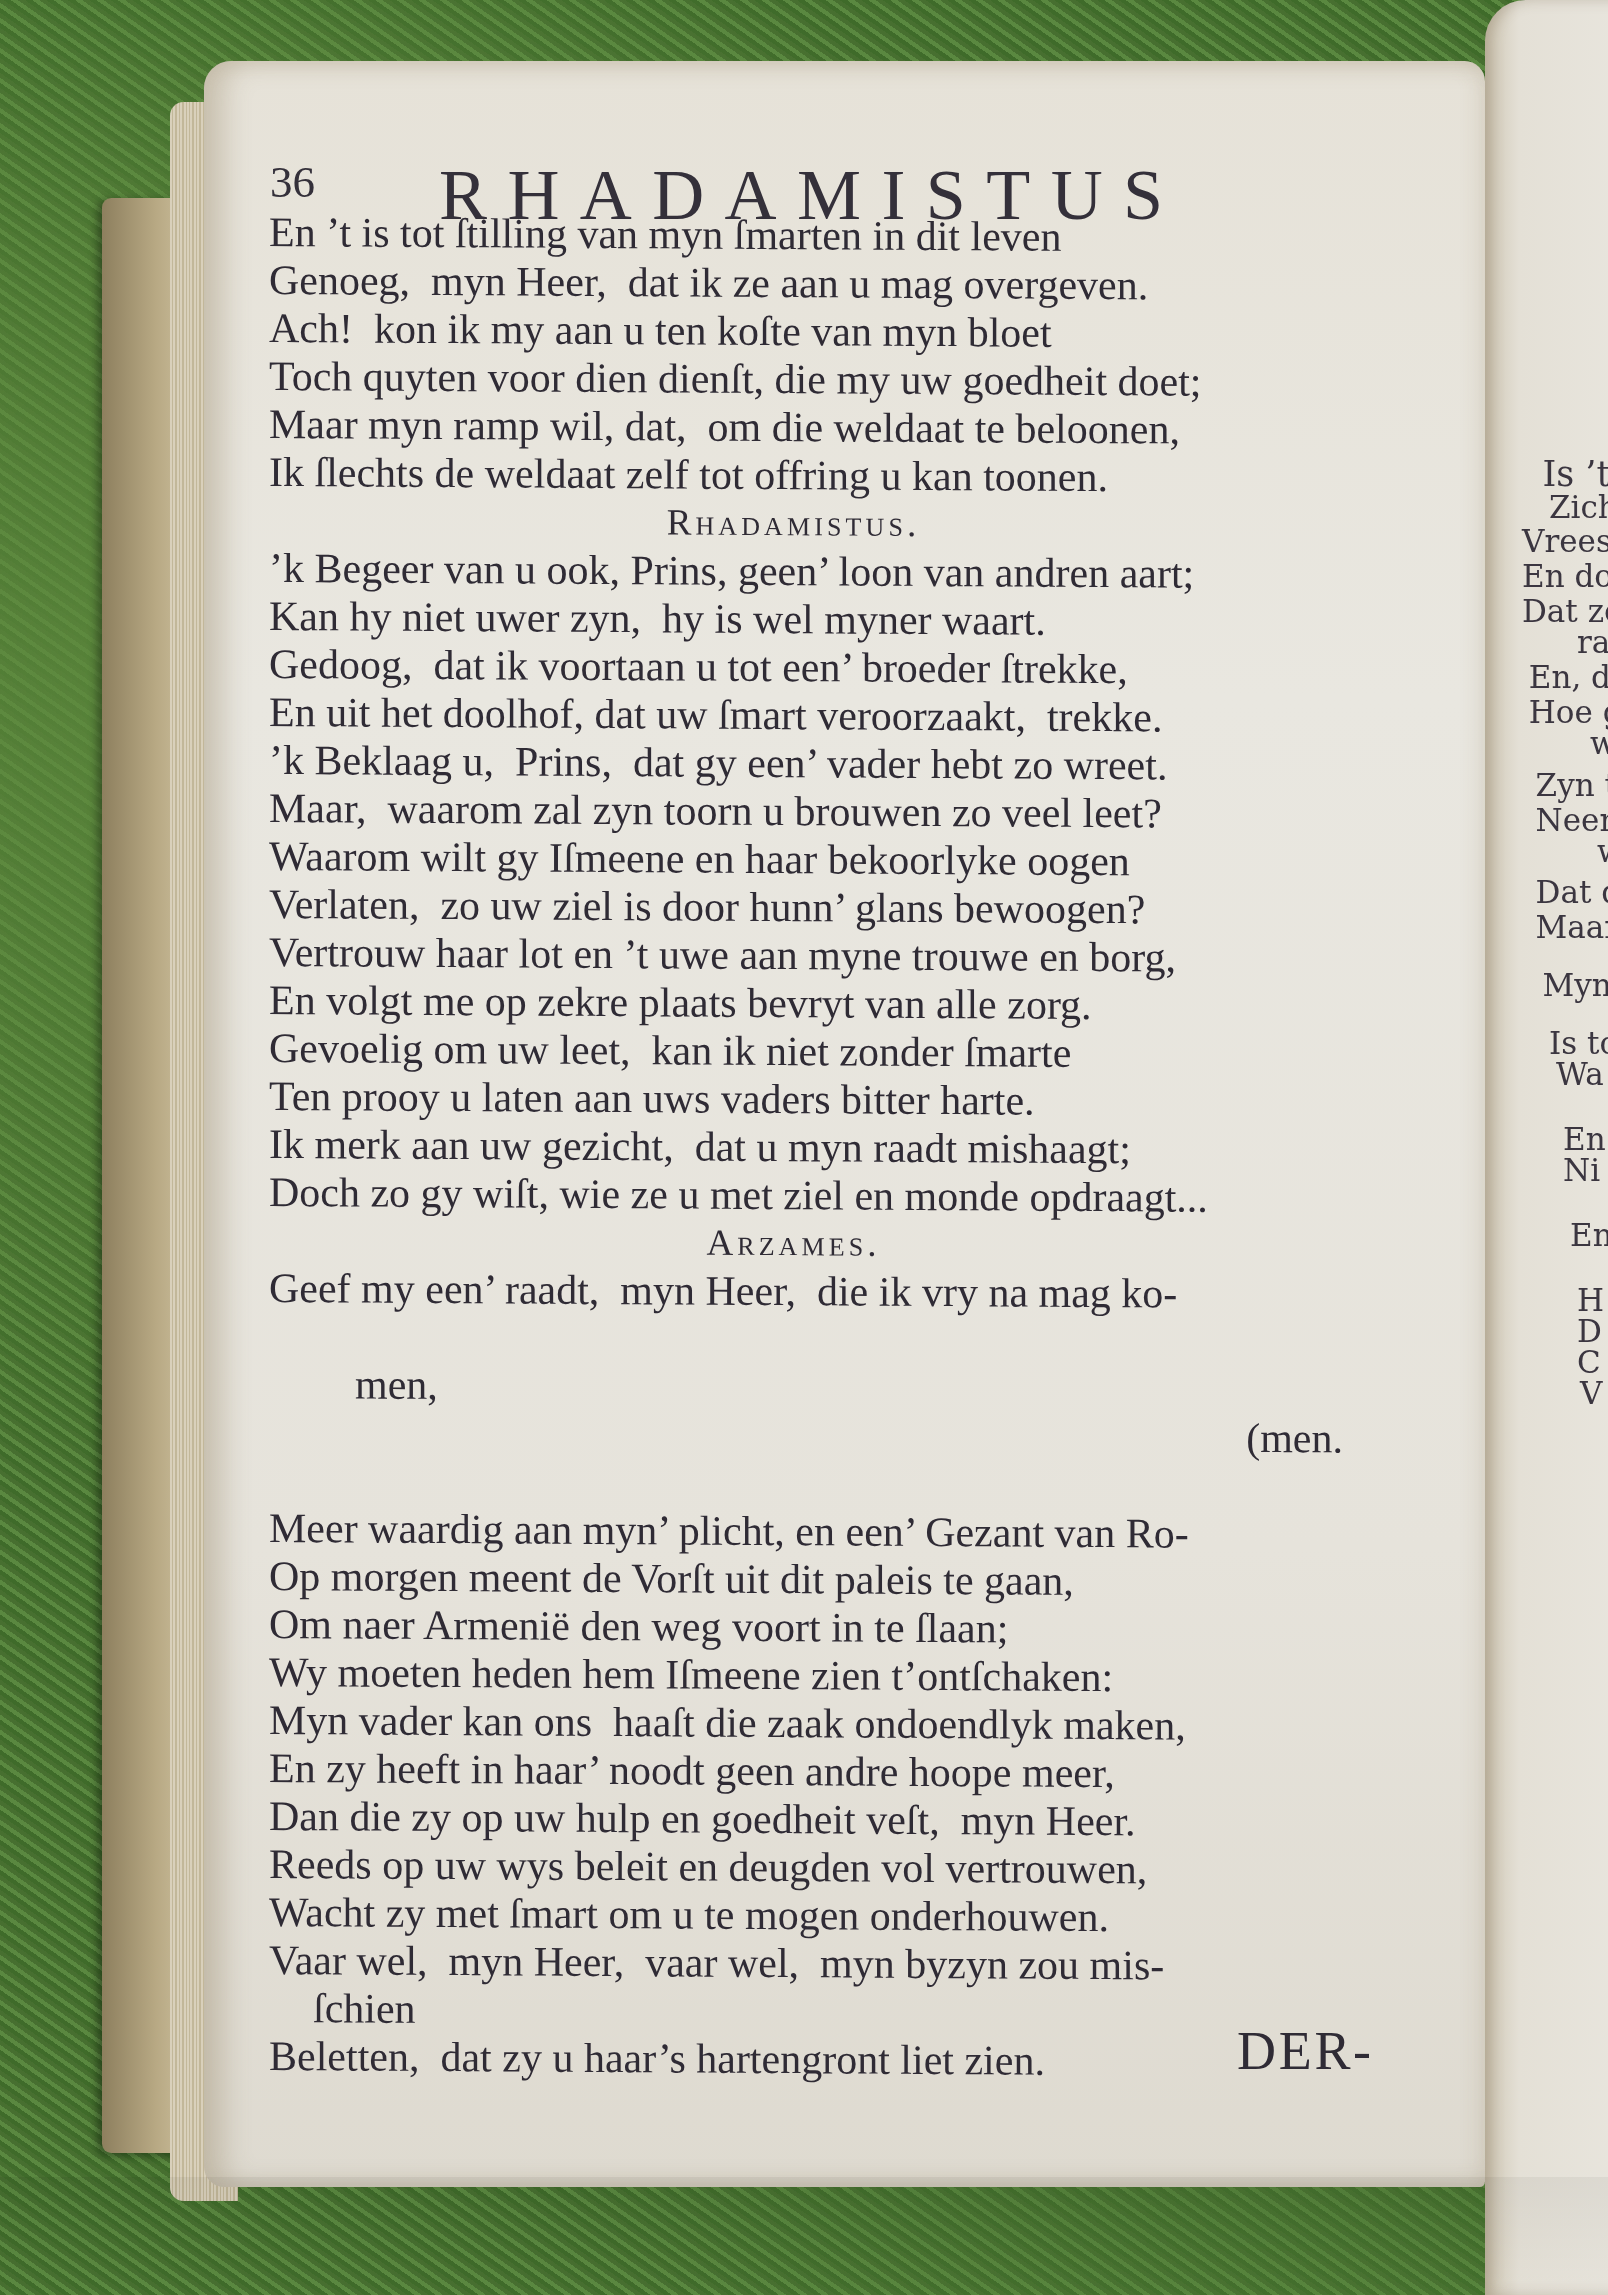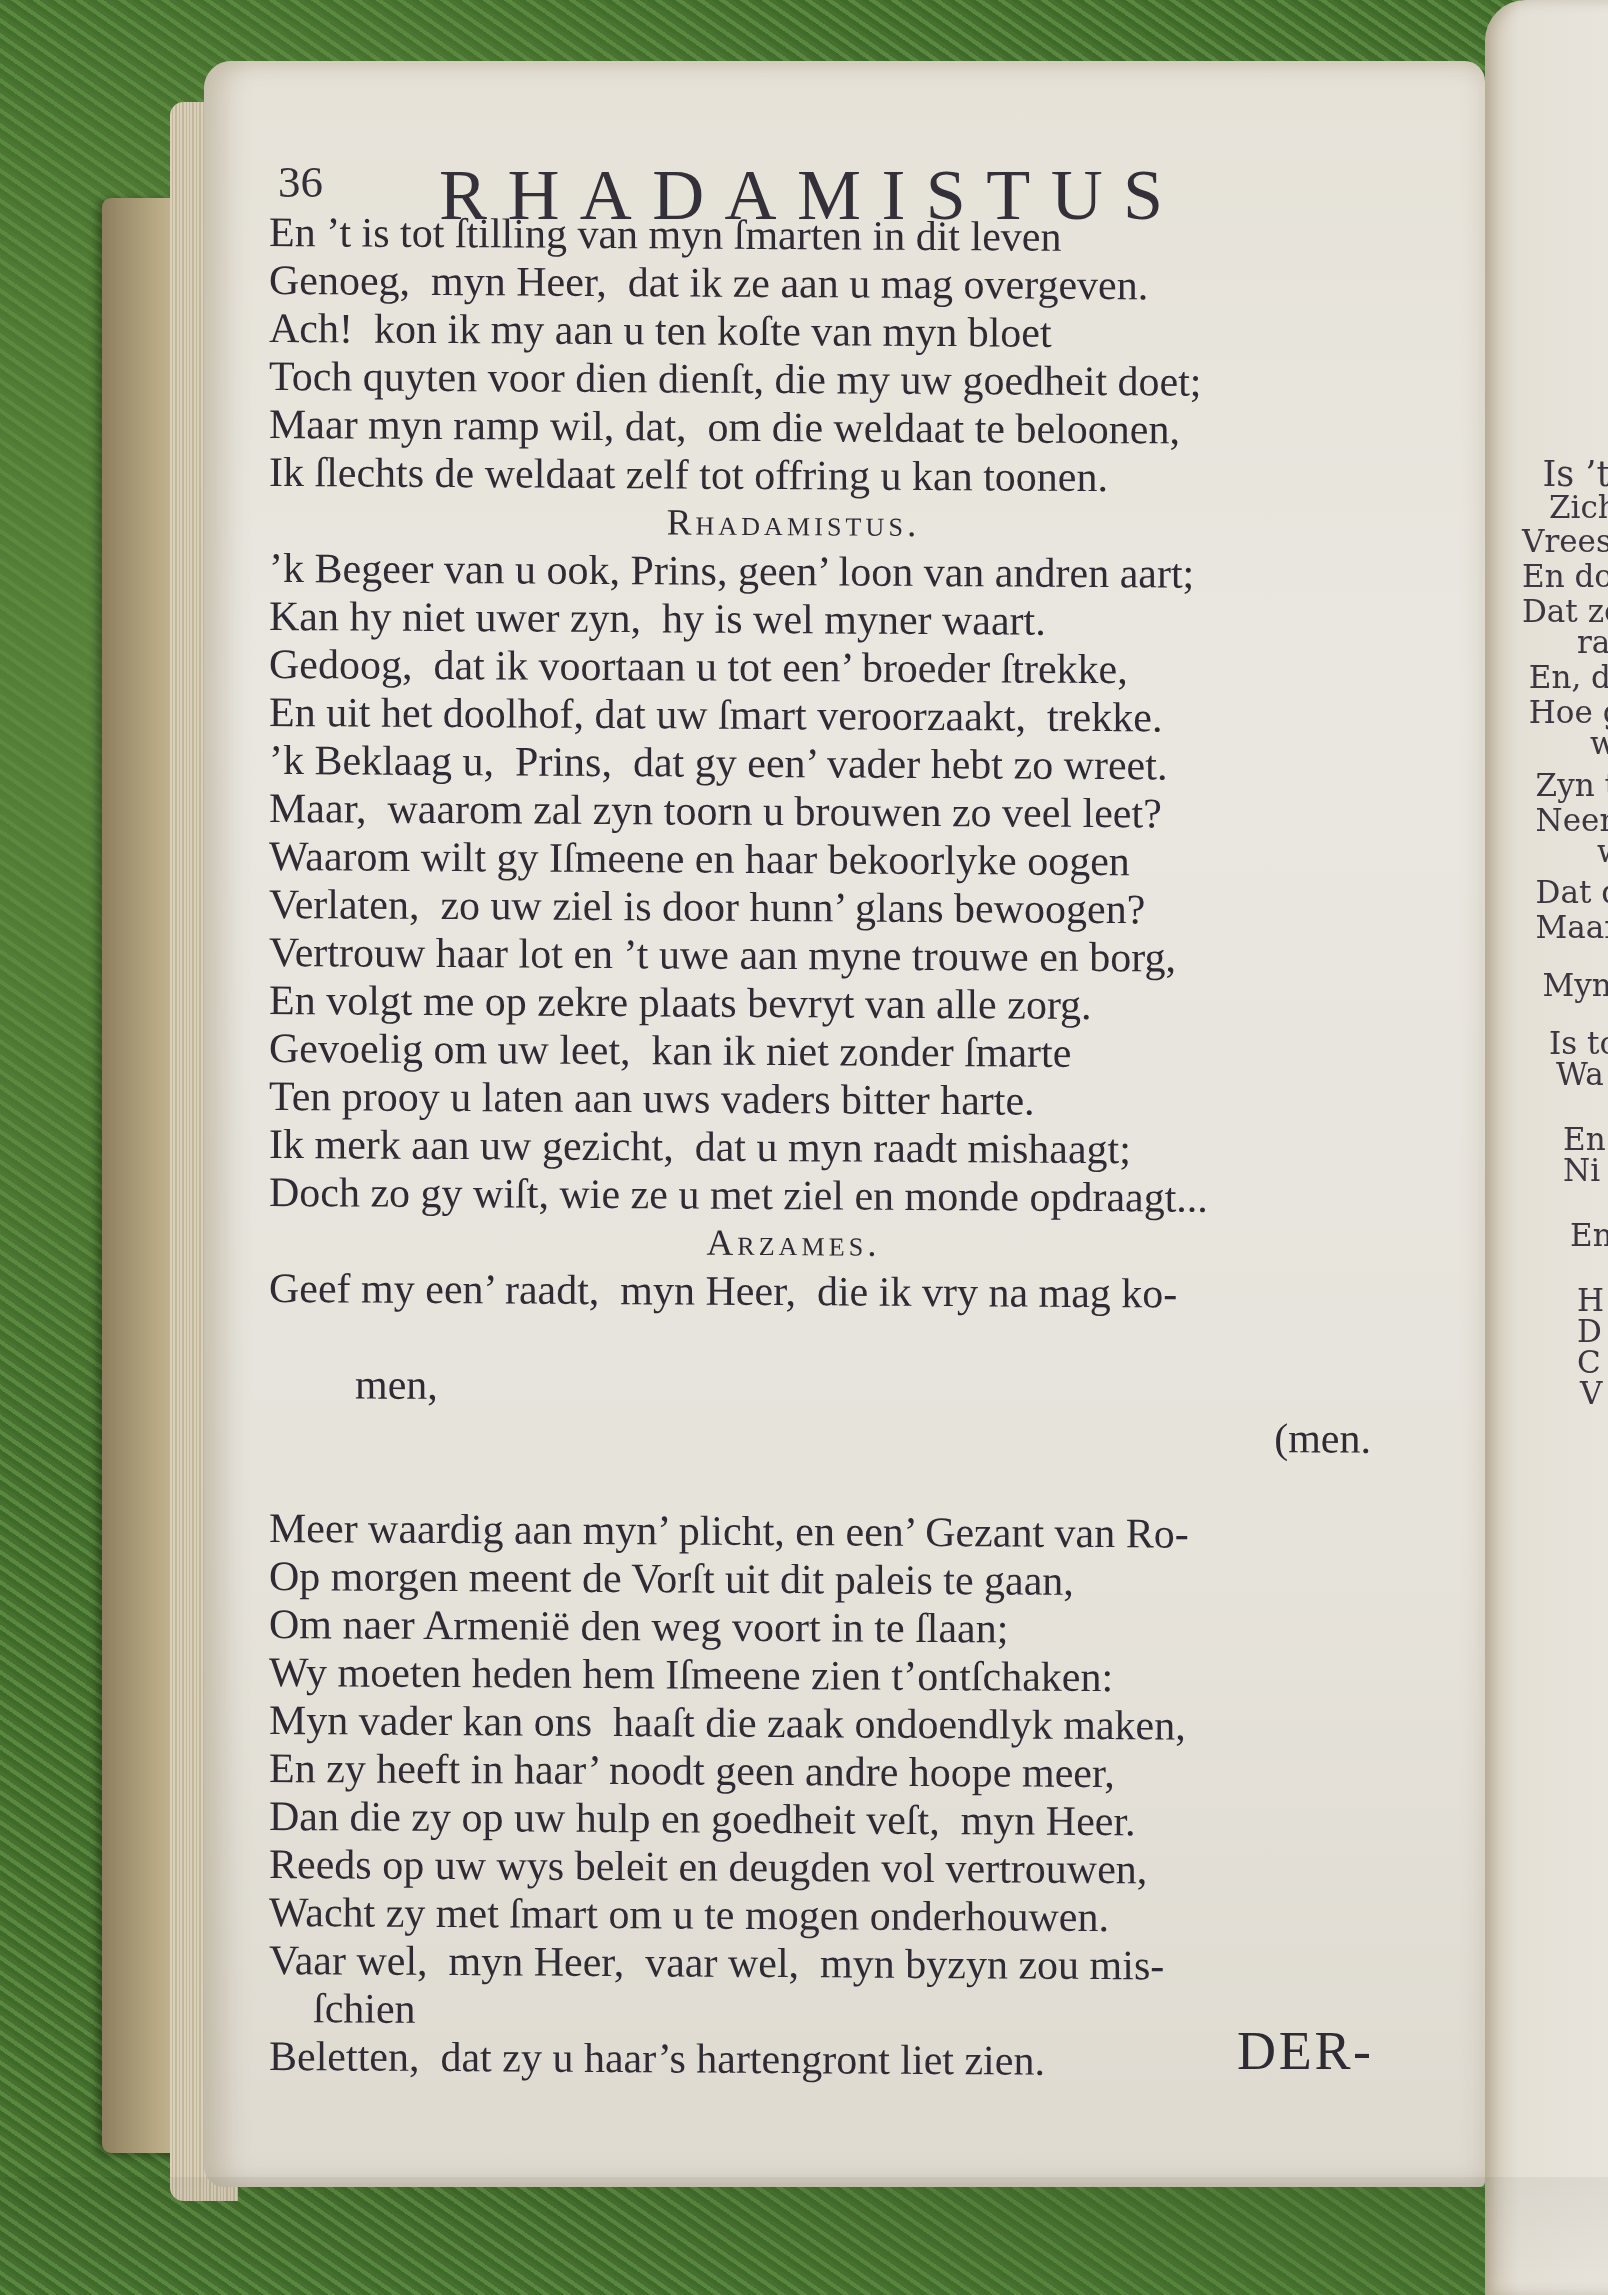--- a/index.html
+++ b/index.html
@@ -40,36 +40,36 @@
     position: absolute; left: 37px; top: 457px;
     font-family: "DejaVu Serif", serif; font-size: 31px; color: #3b3640;
     line-height: 1.0; white-space: nowrap;
   }
   .right-text div { height: auto; }
   .running-head {
     position: absolute; left: 262px; top: 146px; width: 954px;
     font-family: "Liberation Serif", serif; color: #34303a;
   }
   .page-num {
-    position: absolute; left: 16px; top: 9.5px; font-size: 45px;
+    position: absolute; left: 8px; top: 9.5px; font-size: 45px;
   }
   .head-title {
     position: absolute; left: 177px; top: 8px; font-size: 72px; letter-spacing: 20.4px;
   }
   .text-block {
     position: absolute; left: 269px; top: 208px; width: 1158px;
     font-family: "Liberation Serif", serif; color: #2f2b35;
     font-size: 42px; line-height: 48px;
     transform: skewY(0.35deg);
     transform-origin: left top;
   }
   .line { white-space: pre; display: block; }
   .line.indent { padding-left: 44px; }
   .line.wrap { position: relative; }
-  .line.wrap .wrap-right { position: absolute; right: 56px; }
+  .line.wrap .wrap-right { position: absolute; right: 84px; }
   .speaker {
     display: block; text-align: center; font-size: 37px; letter-spacing: 4.1px;
     padding-right: 109px; font-variant: small-caps;
   }
   .catchword {
     position: absolute; left: 1237px; top: 2020px;
     font-family: "Liberation Serif", serif; font-size: 54px; color: #2f2b35; letter-spacing: 2.7px;
   }
   .bottom-shadow {
     position: absolute; left: 0; top: 2177px; width: 1609px; height: 119px;

